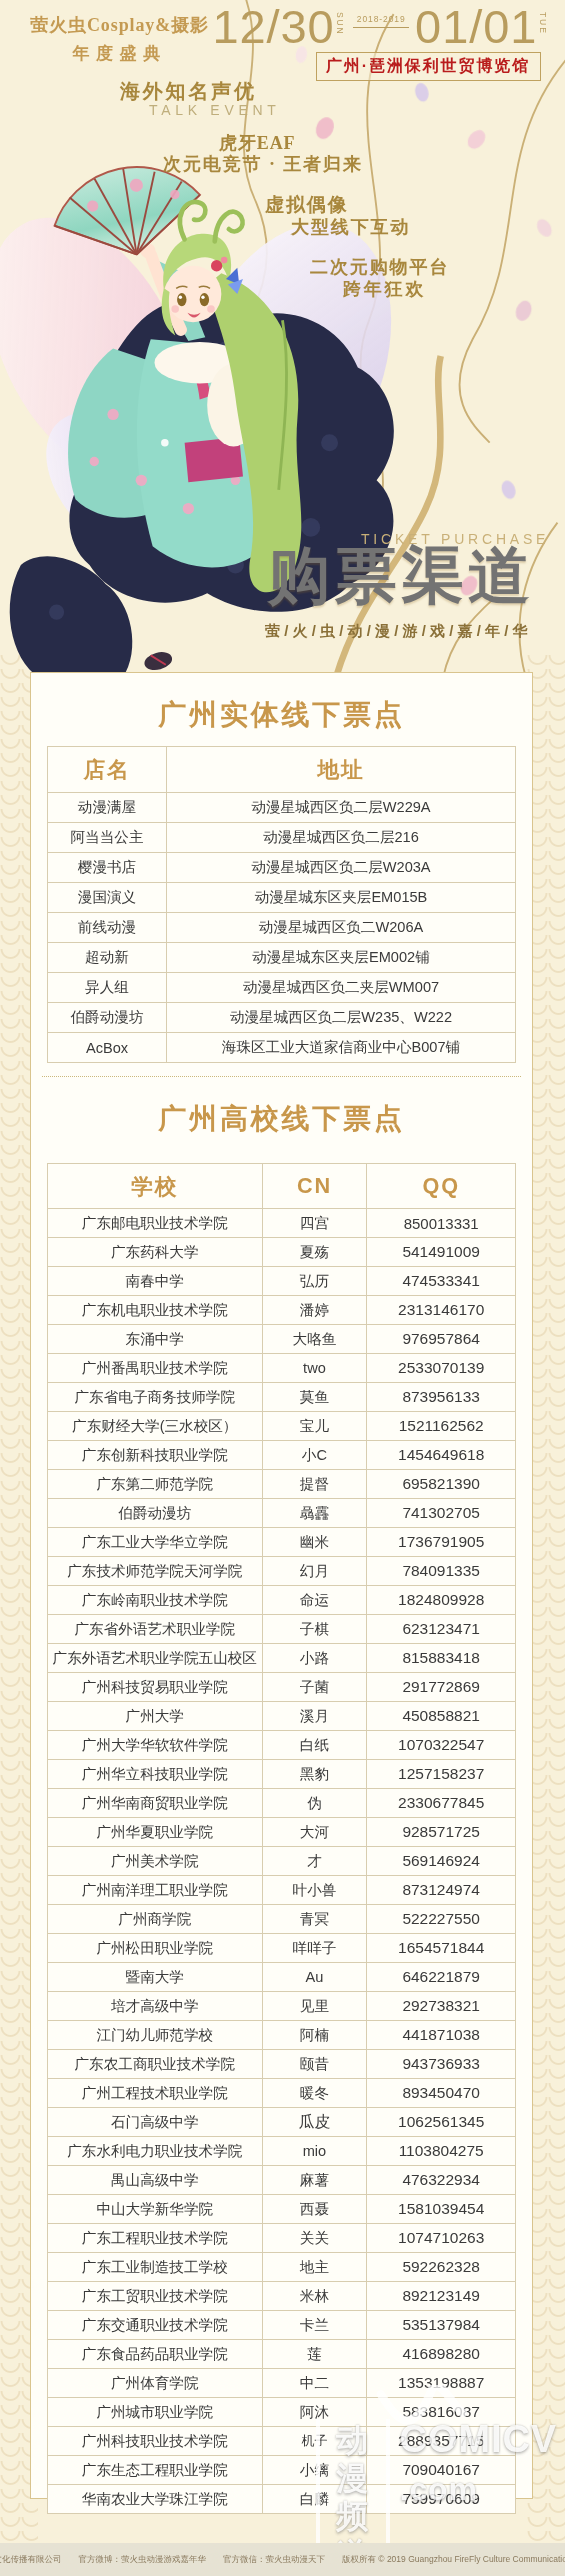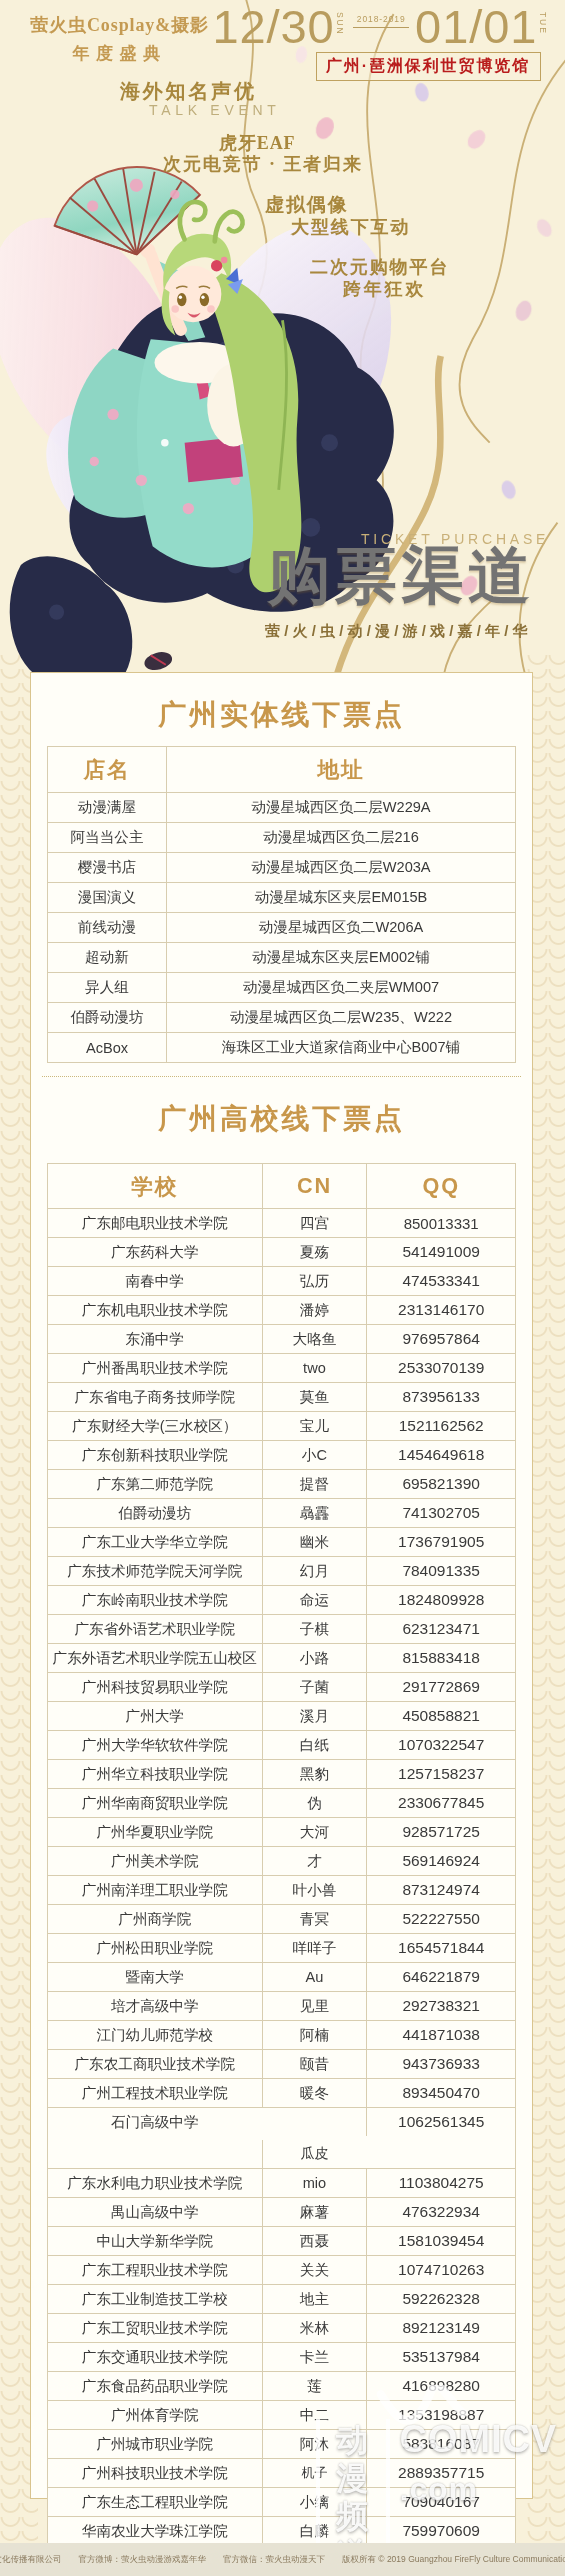--- a/index.html
+++ b/index.html
@@ -473,21 +473,21 @@
           <div class="td-cell" style="width: 105px; height: 28px; font-size: 14.6px;">颐昔</div>
           <div class="td-cell" style="width: 149px; height: 28px; font-size: 15.5px;">943736933</div>
         </div>
         <div class="tr">
           <div class="td-cell" style="width: 214px; height: 28px; font-size: 14.6px;">广州工程技术职业学院</div>
           <div class="td-cell" style="width: 105px; height: 28px; font-size: 14.6px;">暖冬</div>
           <div class="td-cell" style="width: 149px; height: 28px; font-size: 15.5px;">893450470</div>
         </div>
         <div class="tr">
           <div class="td-cell" style="width: 214px; height: 28px; font-size: 14.6px;">石门高级中学</div>
-          <div class="td-cell" style="width: 105px; height: 28px; font-size: 14px; margin-top: 32px;">瓜皮</div>
+          <div class="td-cell" style="width: 105px; height: 28px; font-size: 16px;">瓜皮</div>
           <div class="td-cell" style="width: 149px; height: 28px; font-size: 15.5px;">1062561345</div>
         </div>
         <div class="tr">
           <div class="td-cell" style="width: 214px; height: 28px; font-size: 14.6px;">广东水利电力职业技术学院</div>
           <div class="td-cell" style="width: 105px; height: 28px; font-size: 14.6px;">mio</div>
           <div class="td-cell" style="width: 149px; height: 28px; font-size: 15.5px;">1103804275</div>
         </div>
         <div class="tr">
           <div class="td-cell" style="width: 214px; height: 28px; font-size: 14.6px;">禺山高级中学</div>
           <div class="td-cell" style="width: 105px; height: 28px; font-size: 14.6px;">麻薯</div>

